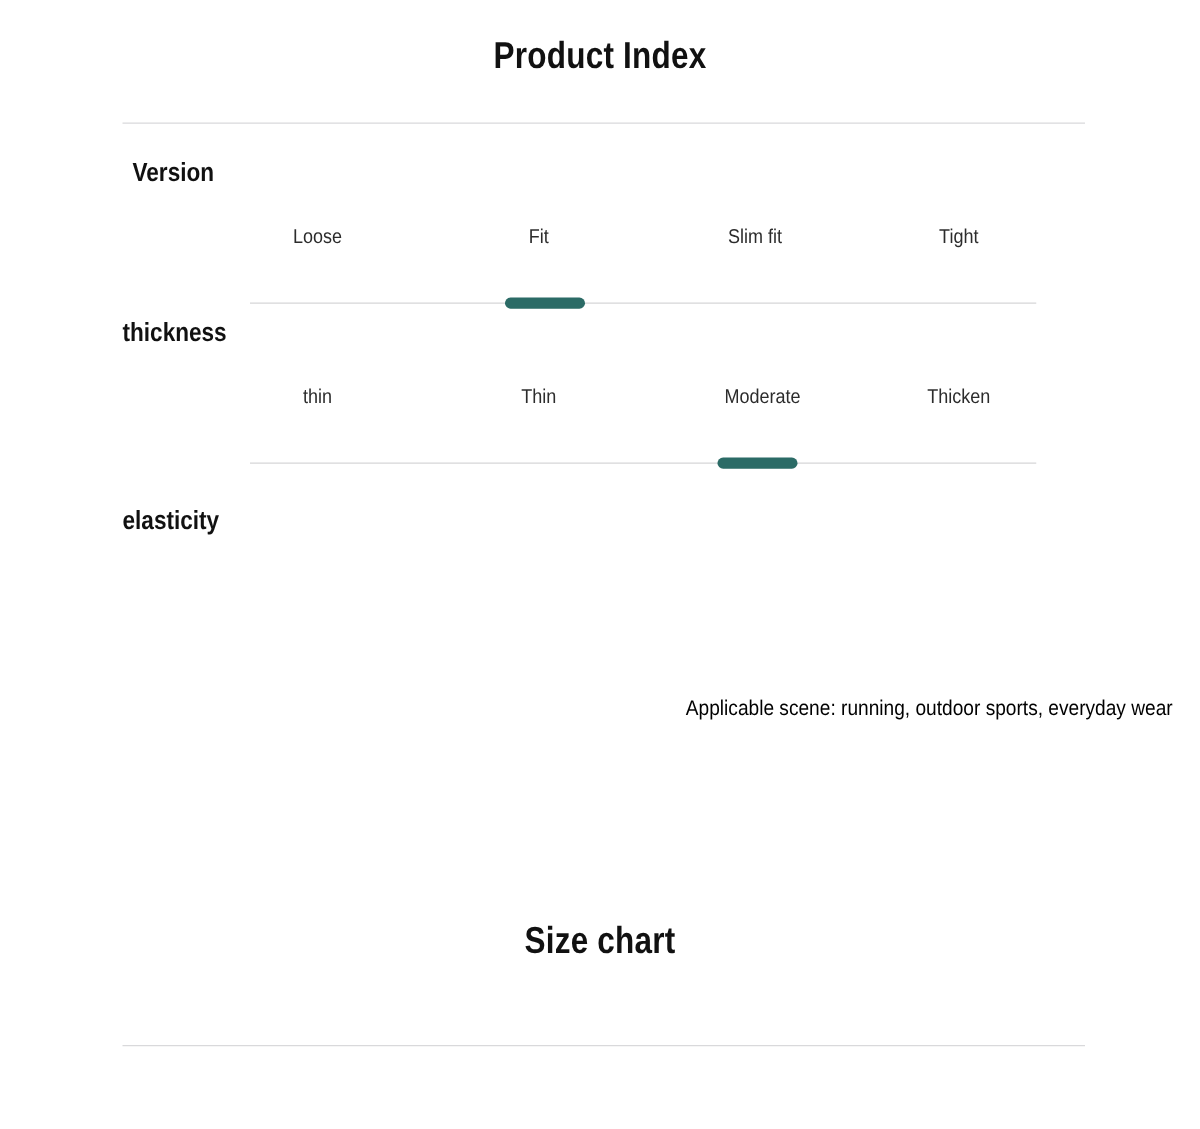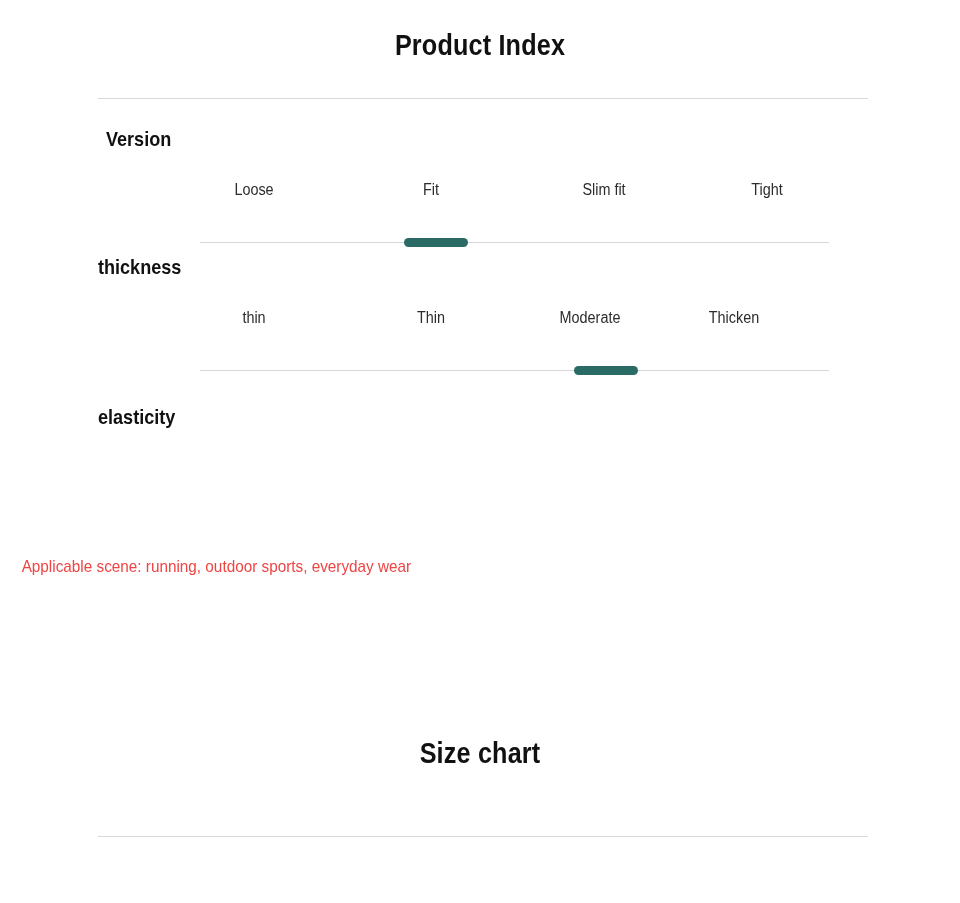--- a/index.html
+++ b/index.html
@@ -117,24 +117,24 @@
     background: #2b6b66;
     transform: translateX(-50%);
   }
 
   
   #applicable-scene {
     position: absolute;
     left: 0;
     top: 557px;
     width: 960px;
-    text-align: left;
+    text-align: right;
     font-family: "Liberation Sans Narrow", "Liberation Sans", sans-serif;
     font-size: 17px;
-    color: #ef4444;
+    color: #000000;
   }
   #applicable-scene > span {
     display: inline-block;
     transform: scaleX(0.9);
     transform-origin: center center;
   }
 </style>
 </head>
 <body>
 
@@ -158,22 +158,22 @@
       <div class="thumb" style="left:436px"></div>
     </div>
   </div>
 
   <div class="attr-heading" id="heading-thickness">thickness</div>
 
   <div class="slider-row" id="row-thickness">
     <div class="tick-labels">
       <div class="tick-label" style="left:254px"><span>thin</span></div>
       <div class="tick-label" style="left:431px"><span>Thin</span></div>
-      <div class="tick-label" style="left:590px"><span>Moderate</span></div>
-      <div class="tick-label" style="left:734px"><span>Thicken</span></div>
+      <div class="tick-label" style="left:610px"><span>Moderate</span></div>
+      <div class="tick-label" style="left:767px"><span>Thicken</span></div>
     </div>
     <div class="track-wrap">
       <div class="track"></div>
       <div class="thumb" style="left:606px"></div>
     </div>
   </div>
 
   <div class="attr-heading" id="heading-elasticity">elasticity</div>
 
 

